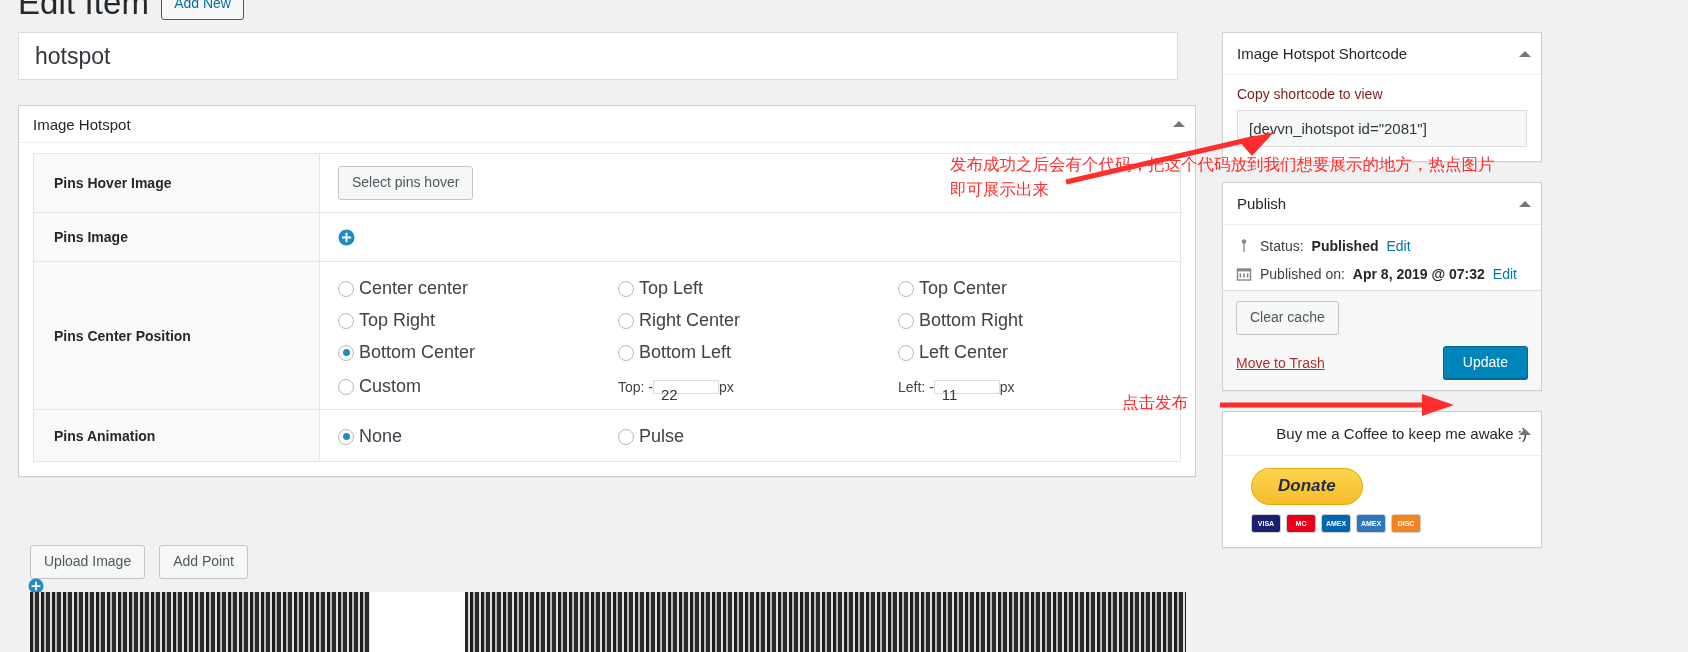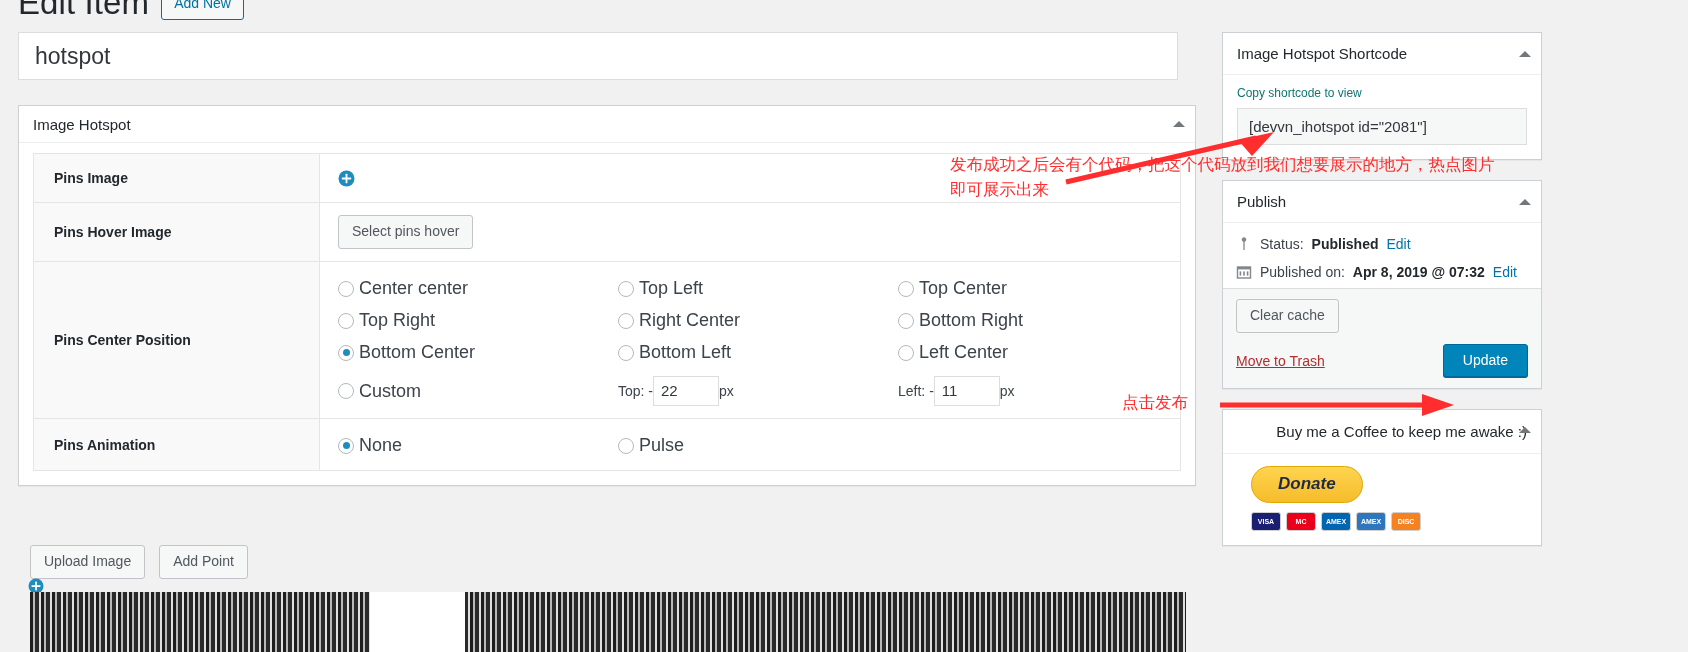--- a/index.html
+++ b/index.html
@@ -190,21 +190,21 @@
   }
   .offset-field {
     display: flex;
     align-items: center;
     font-size: 14px;
     color: #3c434a;
   }
   .offset-field input,
   .num-box {
     width: 66px;
-    height: 30px;
+    height: 14px;
     border: 1px solid #ddd;
     background: #fff;
     box-sizing: border-box;
     font-size: 15px;
     font-family: "Liberation Sans", sans-serif;
     color: #32373c;
     padding: 0 7px;
     line-height: 28px;
   }
 
@@ -267,22 +267,22 @@
     padding: 0 14px;
     border-bottom: 1px solid #eee;
   }
   .side-head-title {
     font-size: 15px;
     font-weight: 400;
     color: #23282d;
   }
   .side-body { padding: 11px 14px 14px; }
   .side-label {
-    font-size: 12px;
-    color: #0f766e;
+    font-size: 14px;
+    color: #7f1d1d;
     margin-bottom: 8px;
   }
   .shortcode-input {
     width: 100%;
     height: 37px;
     border: 1px solid #ddd;
     background: #f6f7f7;
     box-sizing: border-box;
     display: flex;
     align-items: center;
@@ -403,36 +403,36 @@
   <div class="metabox">
     <div class="metabox-header">
       <span class="metabox-title">Image Hotspot</span>
       <span class="toggle-arrow"></span>
     </div>
     <div class="metabox-body">
       <table class="form-table">
         <tbody>
 
           <tr>
+            <th>Pins Hover Image</th>
+            <td>
+              <span class="wp-button">Select pins hover</span>
+            </td>
+          </tr>
+
+          <tr>
             <th>Pins Image</th>
             <td>
               <span class="plus-circle">
                 <svg viewBox="0 0 17 17" width="17" height="17">
                   <circle cx="8.5" cy="8.5" r="8" fill="#1e8cbe"></circle>
                   <rect x="7.6" y="3.8" width="1.8" height="9.4" fill="#fff" rx="0.4"></rect>
                   <rect x="3.8" y="7.6" width="9.4" height="1.8" fill="#fff" rx="0.4"></rect>
                 </svg>
               </span>
-            </td>
-          </tr>
-
-          <tr>
-            <th>Pins Hover Image</th>
-            <td>
-              <span class="wp-button">Select pins hover</span>
             </td>
           </tr>
 
           <tr>
             <th>Pins Center Position</th>
             <td>
               <div class="radio-grid">
                 <label class="radio-opt">
                   <span class="radio"></span>
                   <span>Center center</span>

